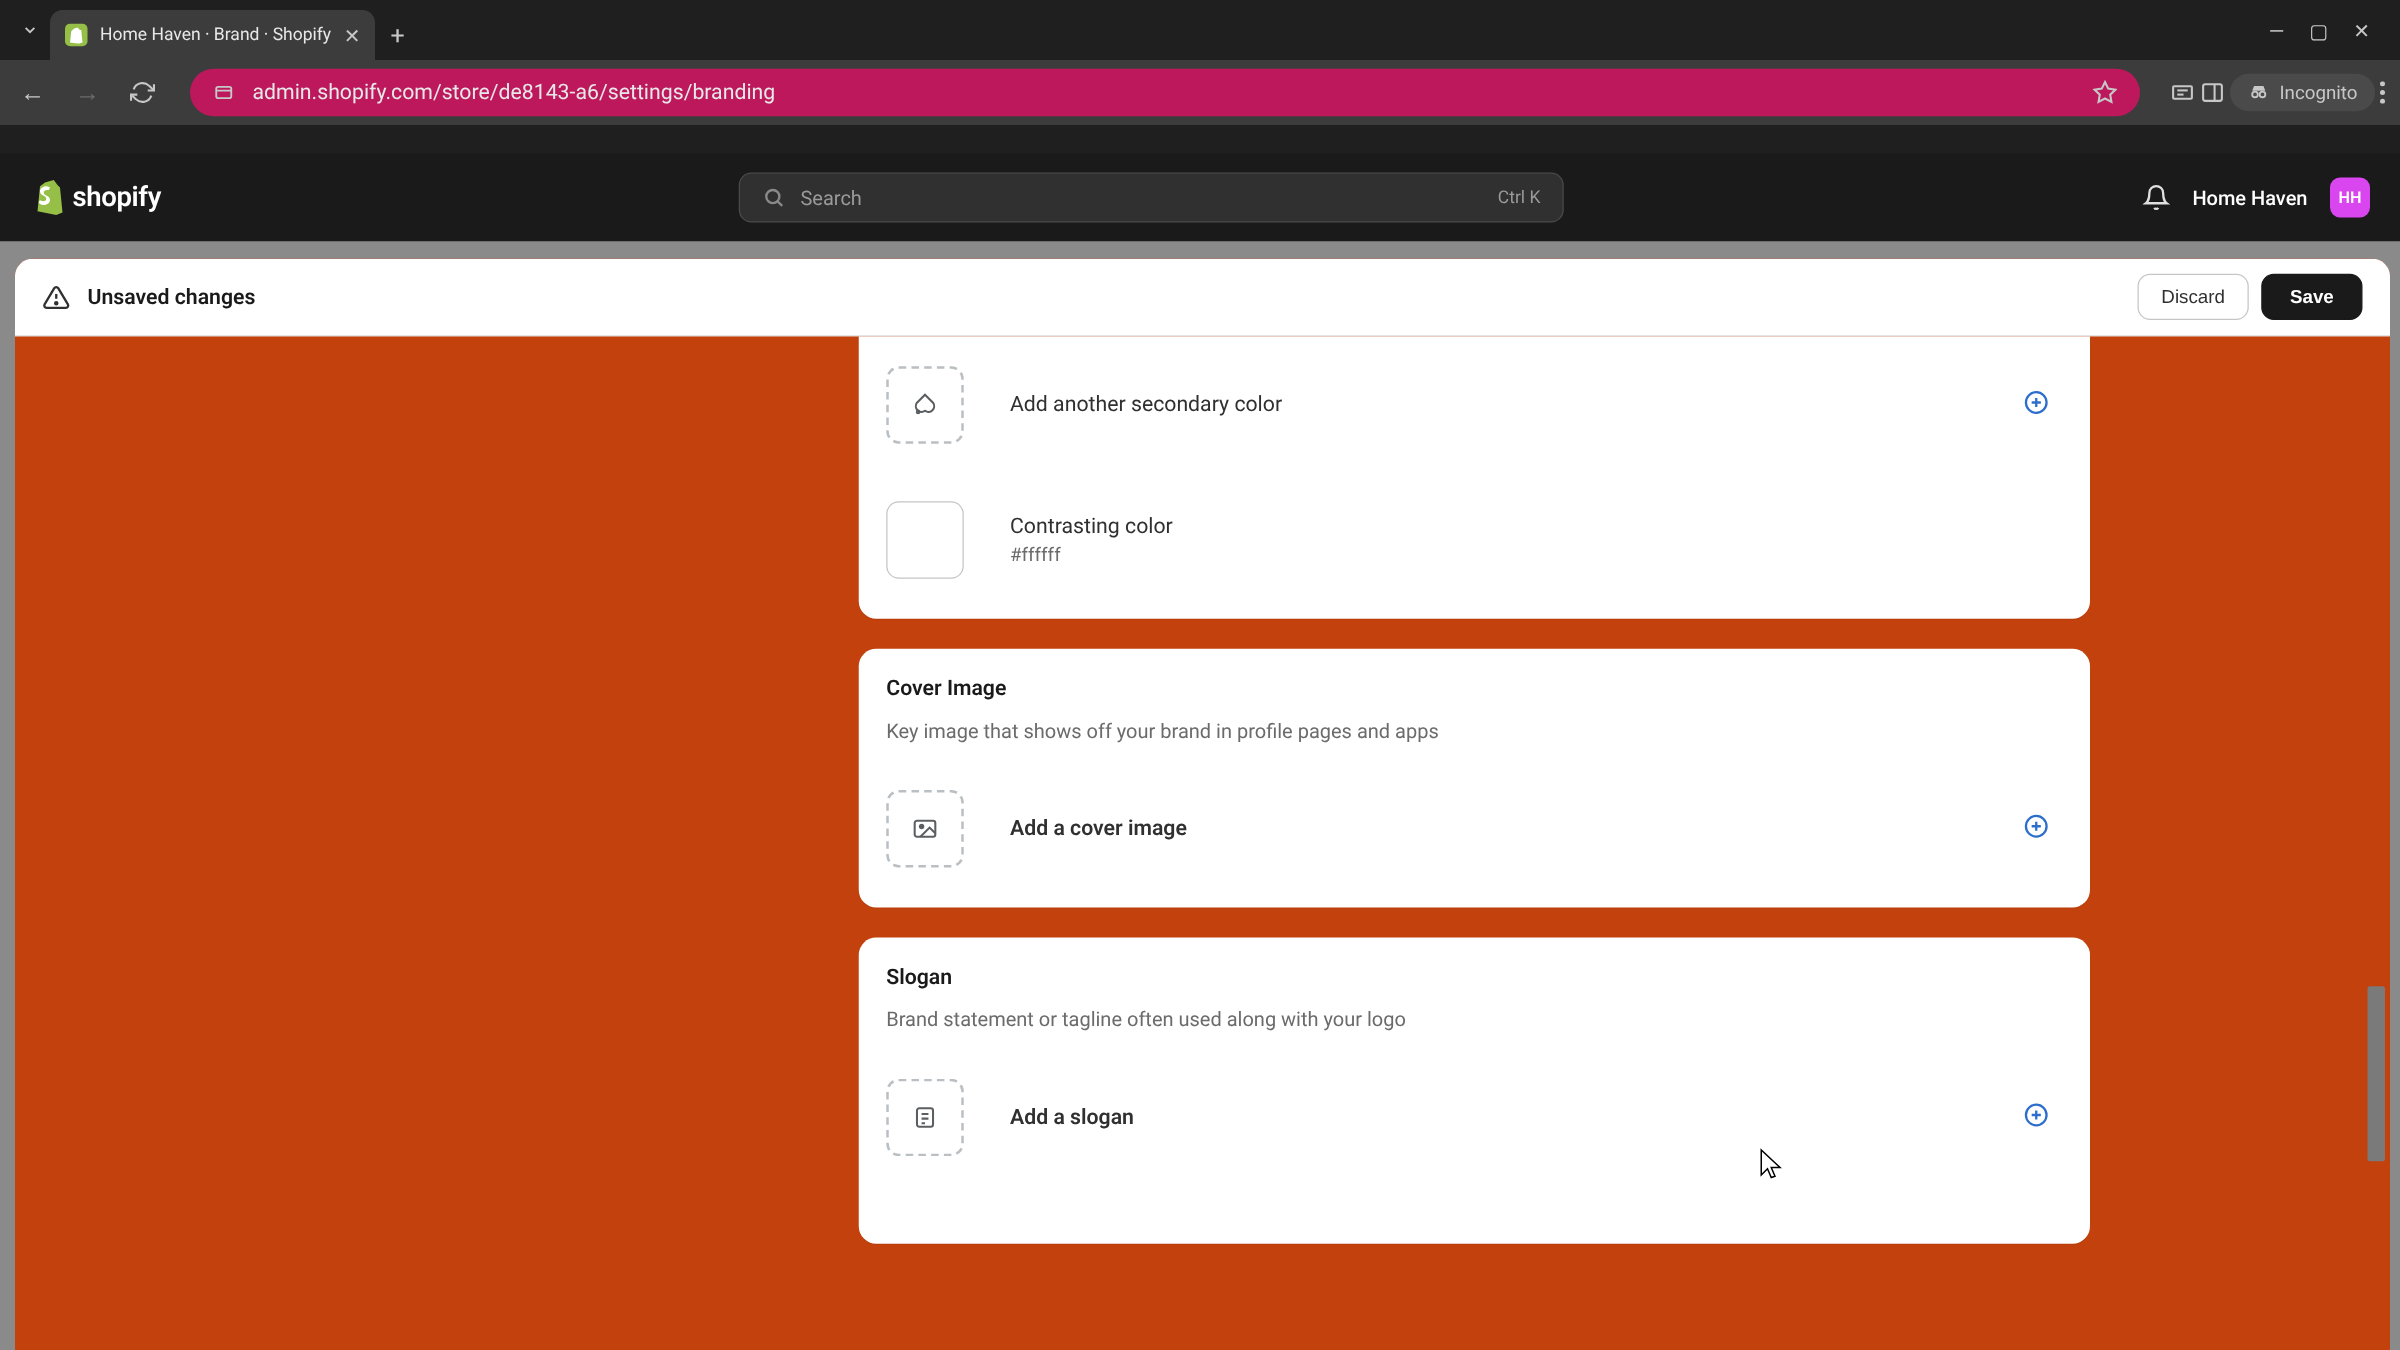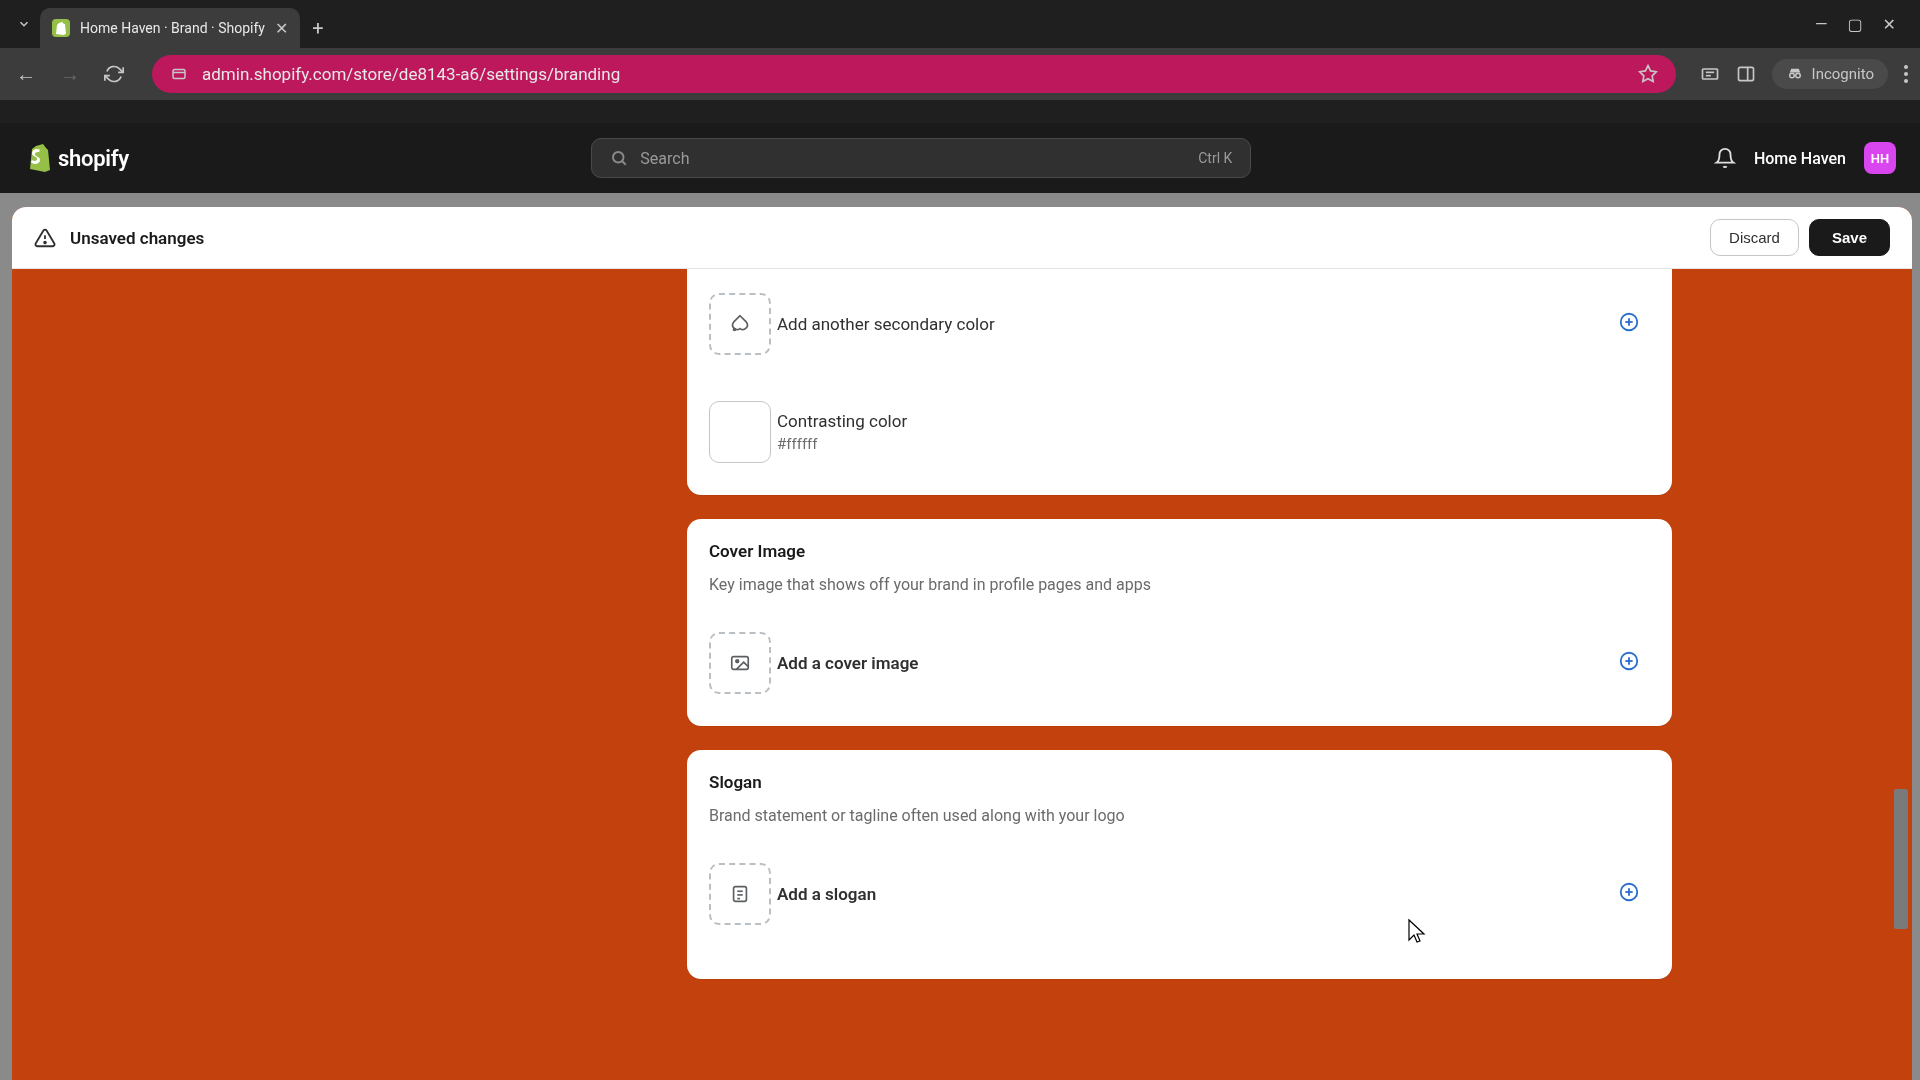--- a/index.html
+++ b/index.html
@@ -16,21 +16,21 @@
     .tab-new { color: #c7c7c7; cursor: pointer; font-size: 20px; padding: 0 12px; margin-top: 8px; }
     .window-controls { margin-left: auto; display: flex; gap: 20px; padding-right: 16px; color: #c7c7c7; }
     .window-controls span { cursor: pointer; font-size: 16px; }
     
     .url-bar { height: 52px; background: #3c3c3c; display: flex; align-items: center; padding: 0 12px; gap: 16px; }
     .nav-btn { color: #c7c7c7; cursor: pointer; font-size: 20px; width: 28px; height: 28px; display: flex; align-items: center; justify-content: center; }
     .nav-btn.disabled { color: #6b6b6b; }
     .url-input { flex: 1; background: #be185d; border-radius: 30px; height: 38px; display: flex; align-items: center; padding: 0 18px; gap: 14px; color: #e8e8e8; font-size: 17px; margin: 0 8px; }
     .url-text { flex: 1; }
     .url-icon { color: #c7c7c7; cursor: pointer; }
-    .browser-actions { display: flex; gap: 16px; align-items: center; color: #c7c7c7; }
+    .browser-actions { display: flex; gap: 4px; align-items: center; color: #c7c7c7; }
     .incognito-badge { background: #4a4a4a; border-radius: 30px; padding: 6px 14px; display: flex; align-items: center; gap: 8px; font-size: 15px; }
     
     
     .shopify-header { background: #1a1a1a; height: 70px; display: flex; align-items: center; padding: 0 24px; }
     .shopify-logo { display: flex; align-items: center; gap: 6px; }
     .shopify-logo-icon { width: 28px; height: 32px; }
     .shopify-logo-text { color: #fff; font-size: 22px; font-weight: 600; letter-spacing: -0.3px; }
     .search-container { flex: 1; display: flex; justify-content: center; }
     .search-box { background: #303030; border: 1px solid #4a4a4a; border-radius: 10px; height: 40px; width: 660px; display: flex; align-items: center; padding: 0 18px; gap: 12px; }
     .search-icon { color: #8a8a8a; }
@@ -53,21 +53,21 @@
     .btn-save { background: #1a1a1a; border: 1px solid #1a1a1a; border-radius: 10px; padding: 9px 22px; font-size: 15px; font-weight: 600; cursor: pointer; color: #fff; }
     
     .scroll-area { height: calc(100% - 62px); overflow-y: auto; position: relative; }
     .content-col { width: 985px; margin-left: 675px; padding-bottom: 40px; }
     
     .card { background: #fff; border-radius: 14px; margin-bottom: 24px; box-shadow: 0 1px 0 rgba(0,0,0,.05); padding: 22px; }
     .card.first { border-radius: 0 0 14px 14px; padding-top: 14px; }
     .card-title { font-size: 17px; font-weight: 600; color: #1a1a1a; margin-bottom: 14px; }
     .card-desc { font-size: 16px; color: #6b6b6b; margin-bottom: 28px; }
     
-    .row-item { display: flex; align-items: center; gap: 6px; padding: 10px 0; position: relative; }
+    .row-item { display: flex; align-items: center; gap: 37px; padding: 10px 0; position: relative; }
     .dashed-box { width: 62px; height: 62px; border: 2px dashed #babfc3; border-radius: 10px; display: flex; align-items: center; justify-content: center; background: #fff; flex-shrink: 0; }
     .solid-box { width: 62px; height: 62px; border: 1px solid #c5c5c5; border-radius: 10px; background: #fff; flex-shrink: 0; }
     .row-text { flex: 1; }
     .row-title { font-size: 17px; color: #303030; }
     .row-title.bold { font-weight: 600; }
     .row-sub { font-size: 15px; color: #6b6b6b; margin-top: 4px; }
     .row-add { color: #2c6ecb; cursor: pointer; position: absolute; right: 10px; }
     .row-add svg { width: 22px; height: 22px; }
     
     .scrollbar-track { position: absolute; right: 2px; top: 0; width: 16px; height: 100%; }
@@ -242,21 +242,21 @@
             <span class="row-add">
               <svg viewBox="0 0 24 24" fill="none" stroke="#2c6ecb" stroke-width="2">
                   <circle cx="12" cy="12" r="9"></circle>
                   <line x1="12" y1="8" x2="12" y2="16"></line>
                   <line x1="8" y1="12" x2="16" y2="12"></line>
                 </svg>
             </span>
           </div>
         </div>
 
-        <div class="card" style="padding-bottom:44px">
+        <div class="card" style="padding-bottom:60px">
           <div class="card-title">Slogan</div>
           <div class="card-desc">Brand statement or tagline often used along with your logo</div>
           <div class="row-item">
             <div class="dashed-box">
               <svg width="22" height="22" viewBox="0 0 24 24" fill="none" stroke="#5c5f62" stroke-width="1.8">
                   <rect x="5" y="4" width="14" height="16" rx="2"></rect>
                   <line x1="9" y1="9" x2="15" y2="9"></line>
                   <line x1="9" y1="13" x2="15" y2="13"></line>
                   <line x1="9" y1="17" x2="12" y2="17"></line>
                 </svg>

